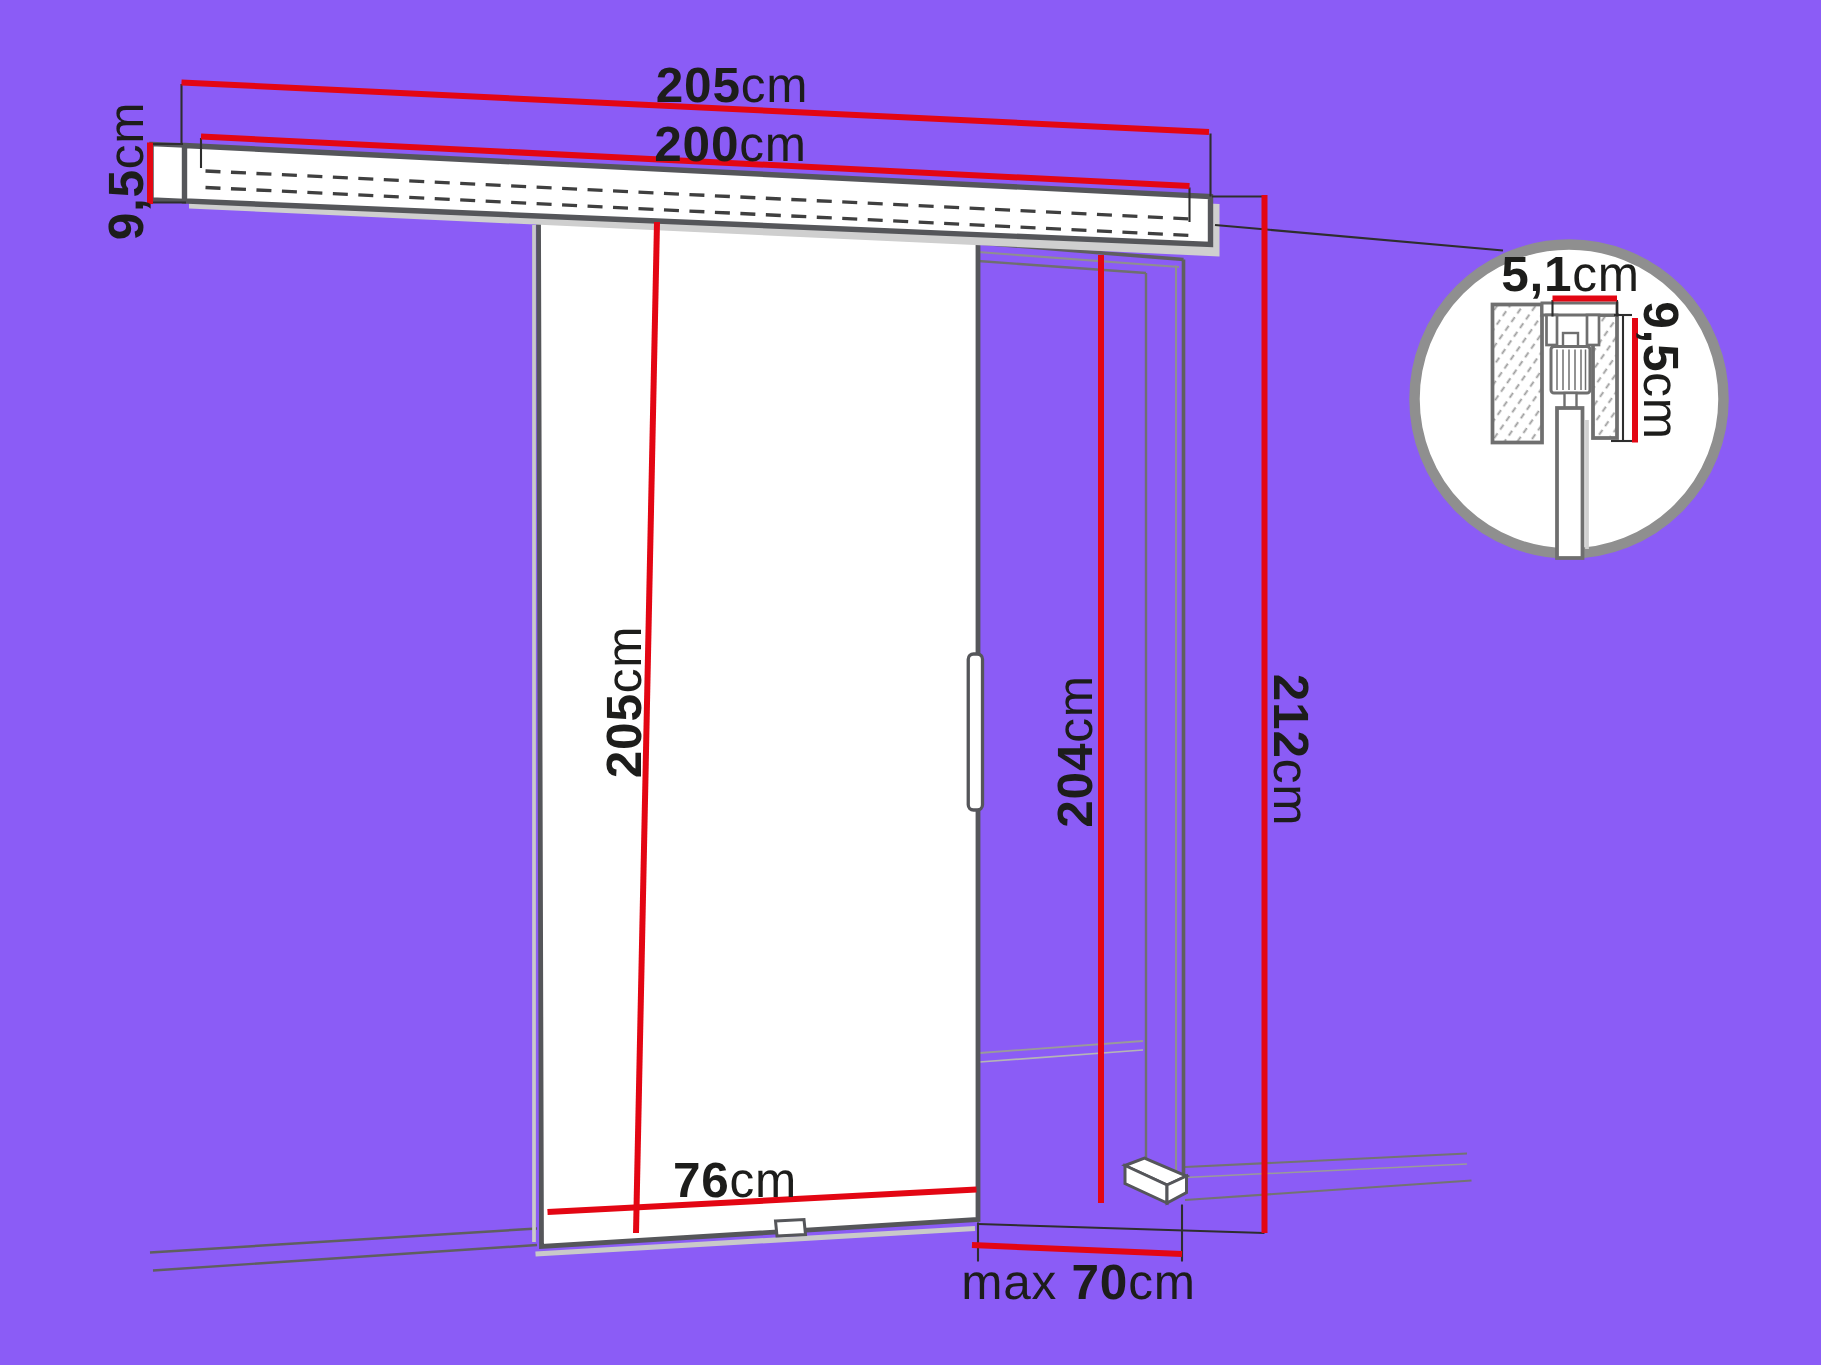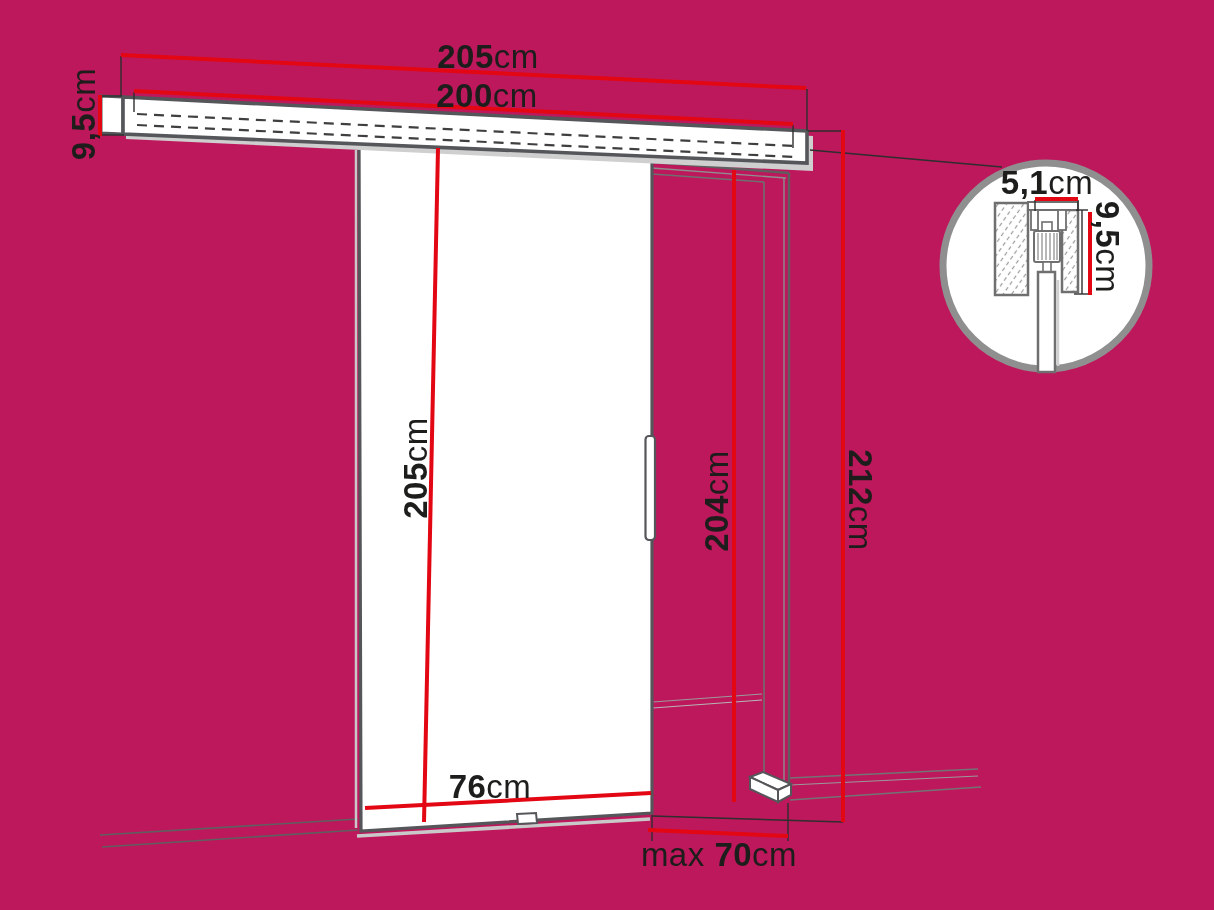--- a/index.html
+++ b/index.html
@@ -1,16 +1,16 @@
 <!DOCTYPE html>
 <html><head>
 <meta charset="utf-8">
 <style>
   html,body{margin:0;padding:0;background:#ffffff;}
-  .stage{position:relative;width:1214px;height:910px;background:#be185d;overflow:hidden;}
+  .stage{position:relative;width:1214px;height:910px;background:#8b5cf6;overflow:hidden;}
   svg{display:block;}
   text{font-family:"Liberation Sans", sans-serif;font-size:33px;fill:#1d1d1b;letter-spacing:.5px;}
   .num{font-weight:bold;}
   .unit{font-weight:normal;}
   .dim{fill:none;stroke-width:4;stroke-linecap:butt;}
   .ext{fill:none;stroke:#2e2e2e;stroke-width:1.4;}
   .drawn{fill:#ffffff;stroke:#55565a;}
   .thin{fill:none;}
 </style>
 </head>

